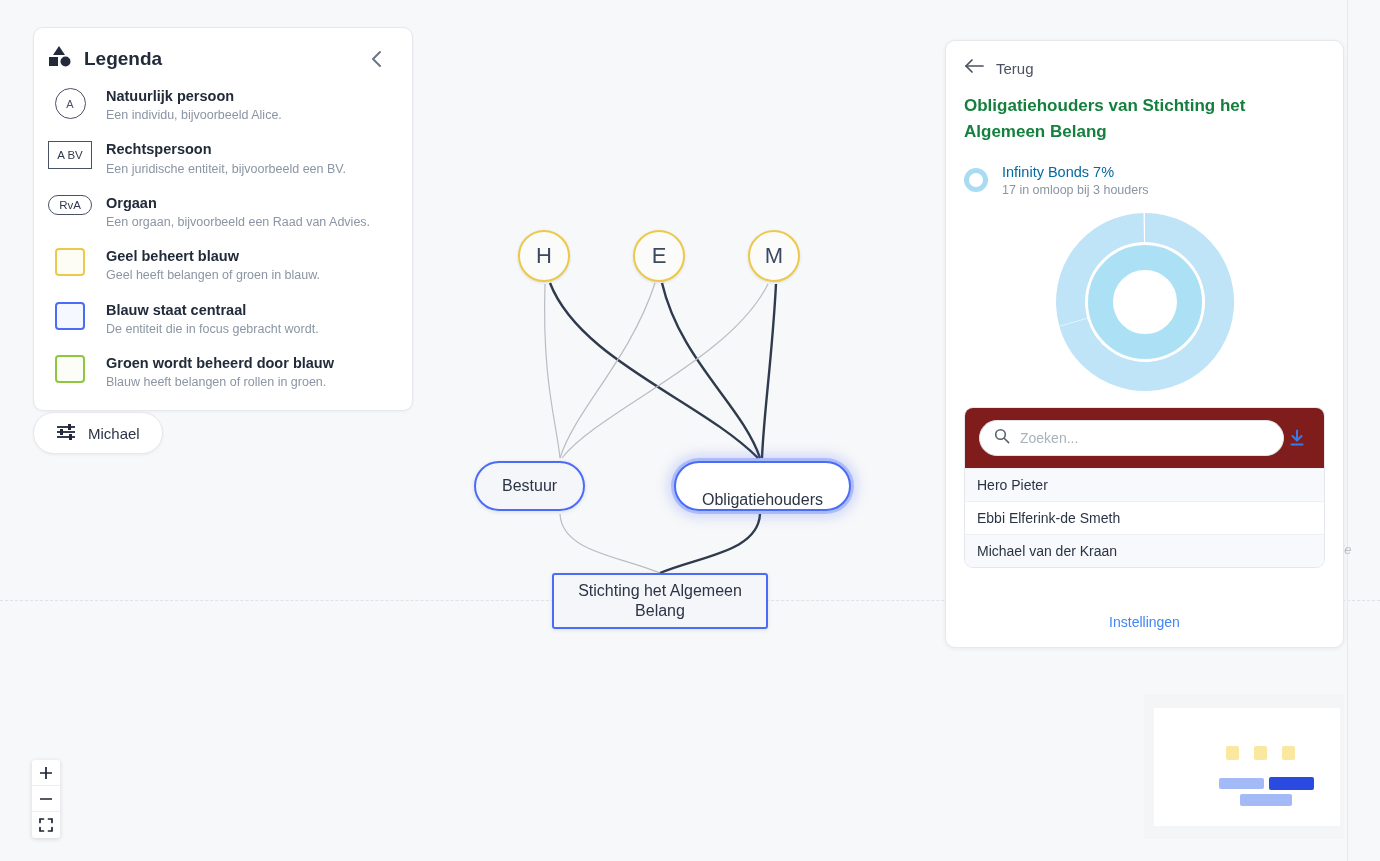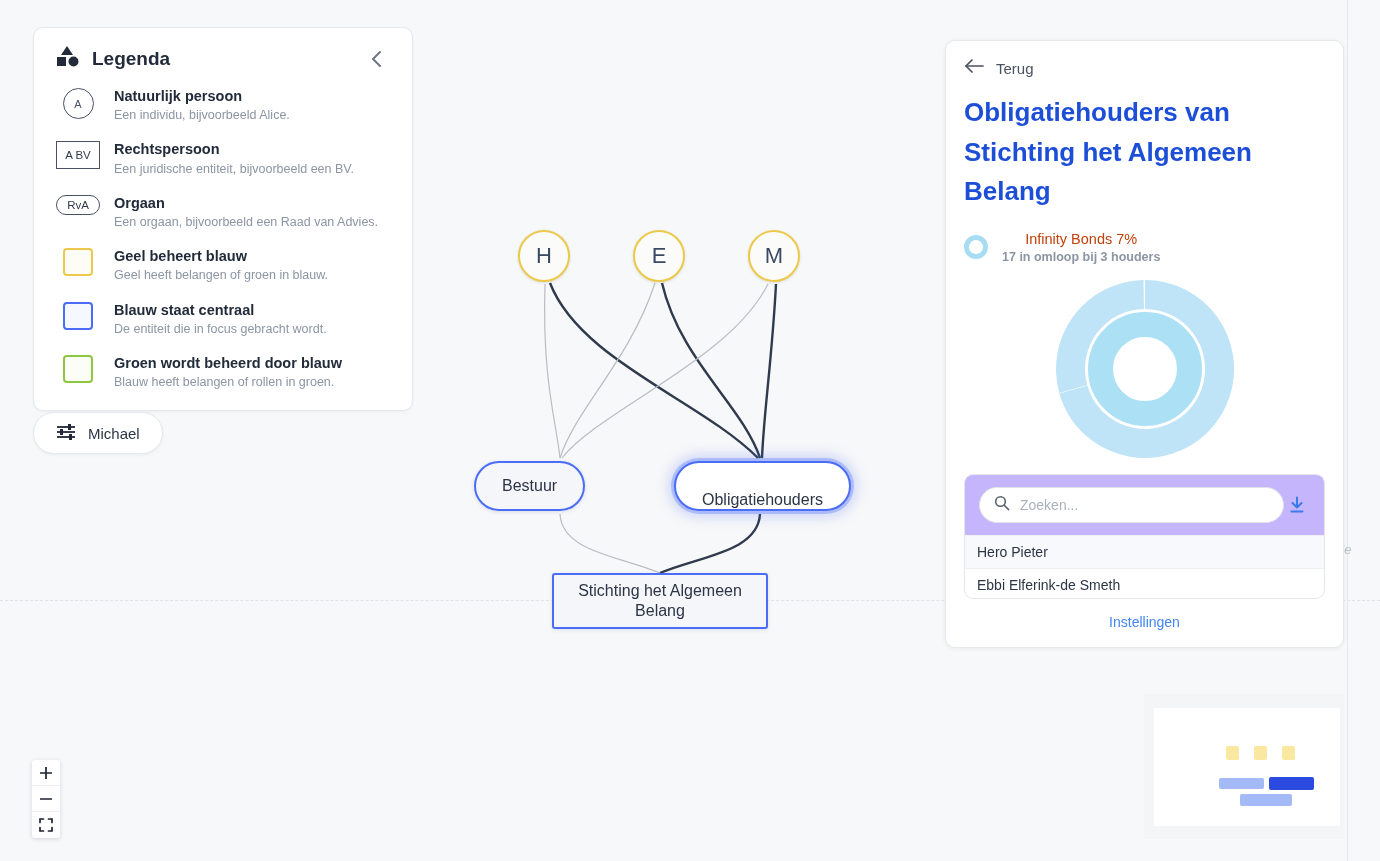--- a/index.html
+++ b/index.html
@@ -51,21 +51,21 @@
     background: #f4f6fa; border: 2px solid #4a6cf7;
     box-shadow: 0 1px 4px rgba(40,60,140,.13);
     font-size: 16px; color: #2c3445; text-align: center; line-height: 1.25;
   }
 
   
   #legend {
     position: absolute; left: 33px; top: 27px; width: 380px;
     background: #fff; border: 1px solid #e6e8eb; border-radius: 10px;
     box-shadow: 0 1px 3px rgba(30,40,60,.05);
-    padding: 18px 22px 18px 22px;
+    padding: 18px 22px 18px 14px;
   }
   .legend-head { display: flex; align-items: center; gap: 12px; margin-bottom: 14px; }
   .legend-title { font-size: 19px; font-weight: bold; color: #222b3a; flex: 1; }
   .chev-btn {
     width: 26px; height: 26px; display: flex; align-items: center; justify-content: center;
     cursor: pointer; color: #6b7686;
   }
   .legend-row { display: flex; align-items: flex-start; gap: 14px; margin-bottom: 16px; }
   .legend-row:last-child { margin-bottom: 2px; }
   .legend-swatch { width: 44px; flex: 0 0 44px; display: flex; justify-content: center; padding-top: 2px; }
@@ -116,40 +116,40 @@
   #panel {
     position: absolute; left: 945px; top: 40px; width: 399px; height: 608px;
     background: #fff; border: 1px solid #e6e8eb; border-radius: 10px;
     box-shadow: 0 1px 4px rgba(30,40,60,.07);
     padding: 18px 18px 0 18px;
     display: flex; flex-direction: column;
   }
   .back-row { display: flex; align-items: center; gap: 12px; cursor: pointer; margin-bottom: 16px; }
   .back-label { font-size: 15px; color: #4a5260; }
   .panel-title {
-    font-size: 26px; font-weight: bold; color: #1d4ed8;
+    font-size: 17px; font-weight: bold; color: #15803d;
     line-height: 1.52; margin: 0 0 18px 0;
   }
   .bond-row { display: flex; align-items: center; gap: 14px; margin-bottom: 6px; }
   .bond-dot {
     width: 24px; height: 24px; border-radius: 50%;
     border: 5px solid #a8dcf2; background: #fff; flex: 0 0 24px;
   }
-  .bond-name { font-size: 14.5px; color: #c2410c; line-height: 1.35; text-align: center; }
-  .bond-sub { font-size: 12.5px; color: #8b95a3; margin-top: 1px; font-weight: bold; }
+  .bond-name { font-size: 14.5px; color: #0369a1; line-height: 1.35; }
+  .bond-sub { font-size: 12.5px; color: #8b95a3; margin-top: 1px; }
 
   .donut-wrap { display: flex; justify-content: center; margin: 6px 0 12px 0; }
 
   .list-card {
     border: 1px solid #e4e7ec; border-radius: 9px; overflow: hidden;
     margin: 0 0 0 0;
   }
   .search-row {
     display: flex; align-items: center; 
-    padding: 12px 14px 12px 14px; background: #c4b5fd;
+    padding: 12px 14px 12px 14px; background: #7f1d1d;
   }
   .search-box {
     flex: 1; display: flex; align-items: center; gap: 10px;
     height: 36px; padding: 0 14px;
     border: 1px solid #dfe3e8; border-radius: 18px; background: #fff;
   }
   .search-input {
     border: none; outline: none; background: transparent;
     font-family: "Liberation Sans", sans-serif; font-size: 14px; color: #2b3445;
     width: 100%;

